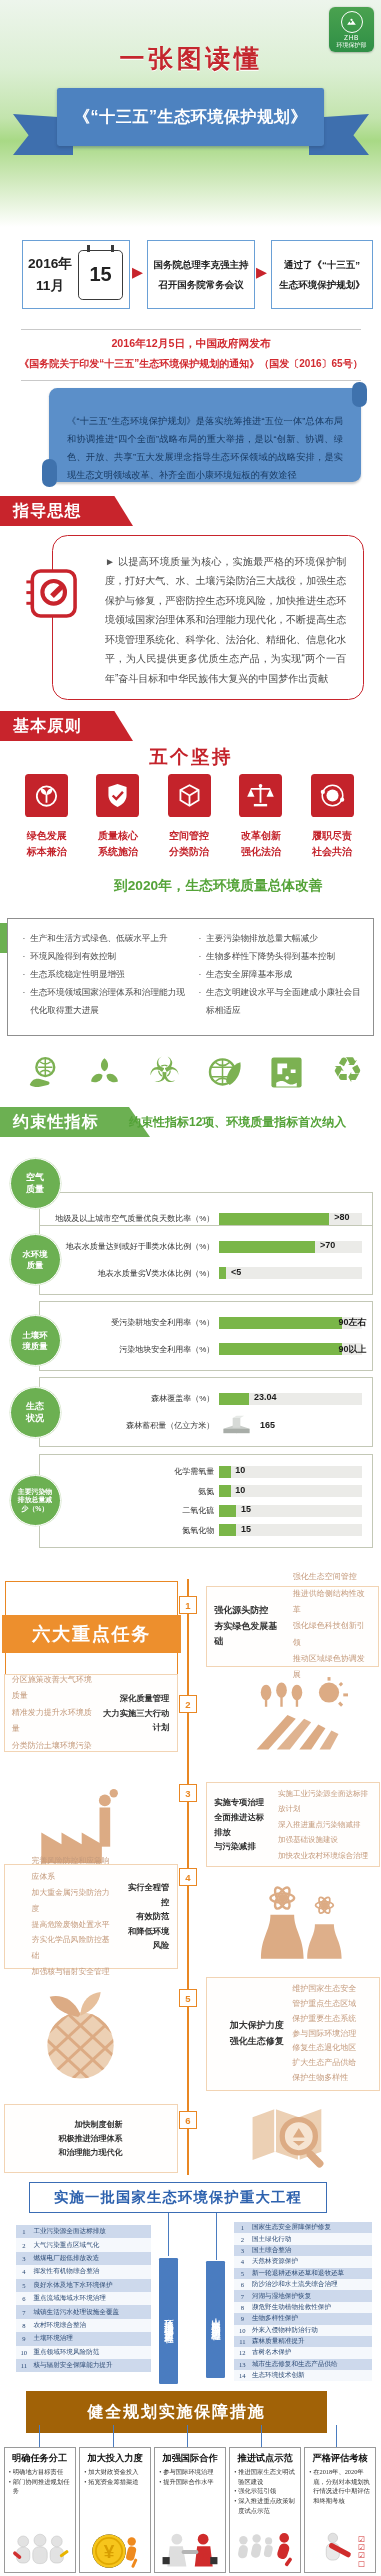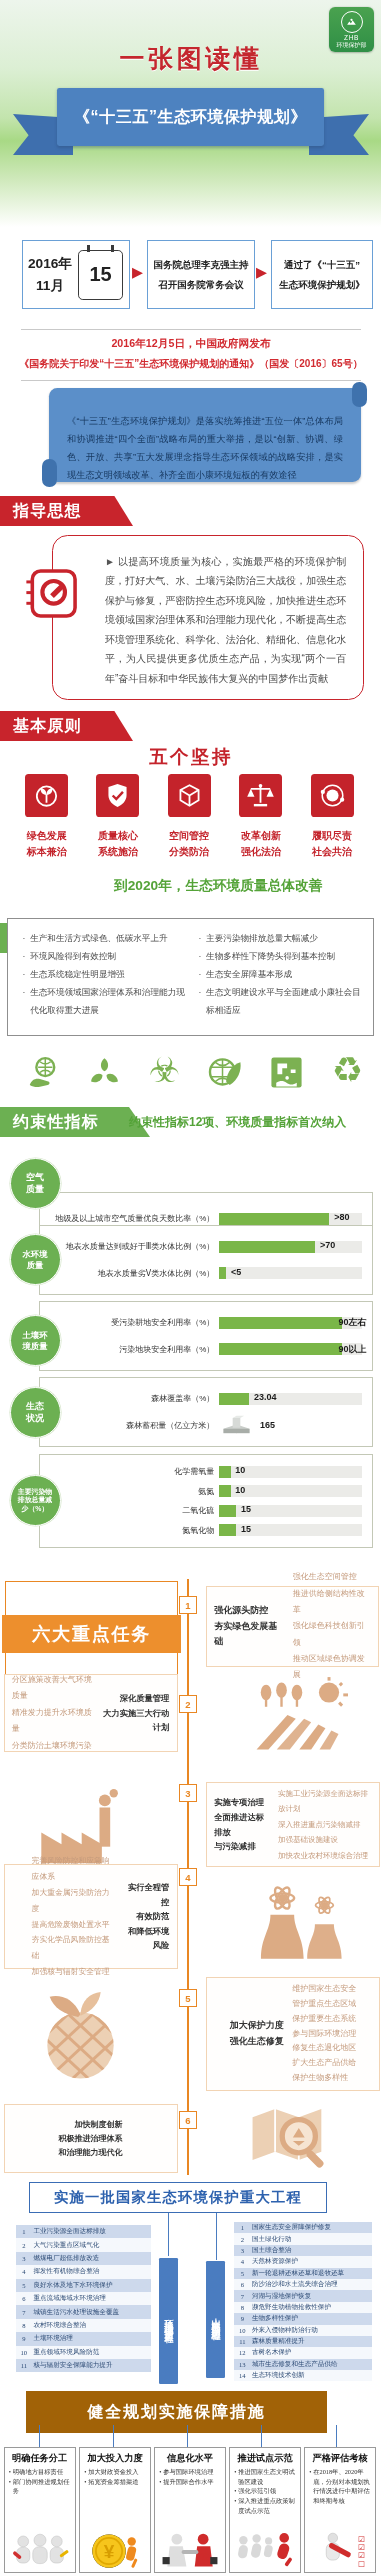--- a/index.html
+++ b/index.html
@@ -747,21 +747,21 @@
         <circle cx="40" cy="32" r="28" fill="#f6c51c"></circle>
         <circle cx="40" cy="32" r="22" fill="none" stroke="#e0a800" stroke-width="3"></circle>
       <text x="40" y="44" text-anchor="middle" font-size="32" font-weight="bold" fill="#d89e00">¥</text>
       <circle cx="78" cy="16" r="7" fill="#ef8a1e"></circle>
         <rect x="70" y="24" width="14" height="24" rx="6" transform="rotate(14 77 36)" fill="#ef8a1e"></rect>
       <rect x="80" y="44" width="5" height="16" rx="2" transform="rotate(24 82 52)" fill="#ef8a1e"></rect>
     </svg>
   </div>
 </div>
 <div class="abs card" style="left:154px;">
-  <div class="ct">信息化水平</div>
+  <div class="ct">加强国际合作</div>
   <ul class="serif">
 
   <li>参与国际环境治理</li>
       <li>提升国际合作水平</li>
     </ul>
   <div class="cicon">
     <svg width="60" height="37" viewBox="0 0 100 62">
       <circle cx="28" cy="12" r="9" fill="#dedede"></circle>
         <path d="M16 24h22l6 34H12z" fill="#dedede"></path>
       <circle cx="72" cy="12" r="9" fill="#cf2b2b"></circle>

